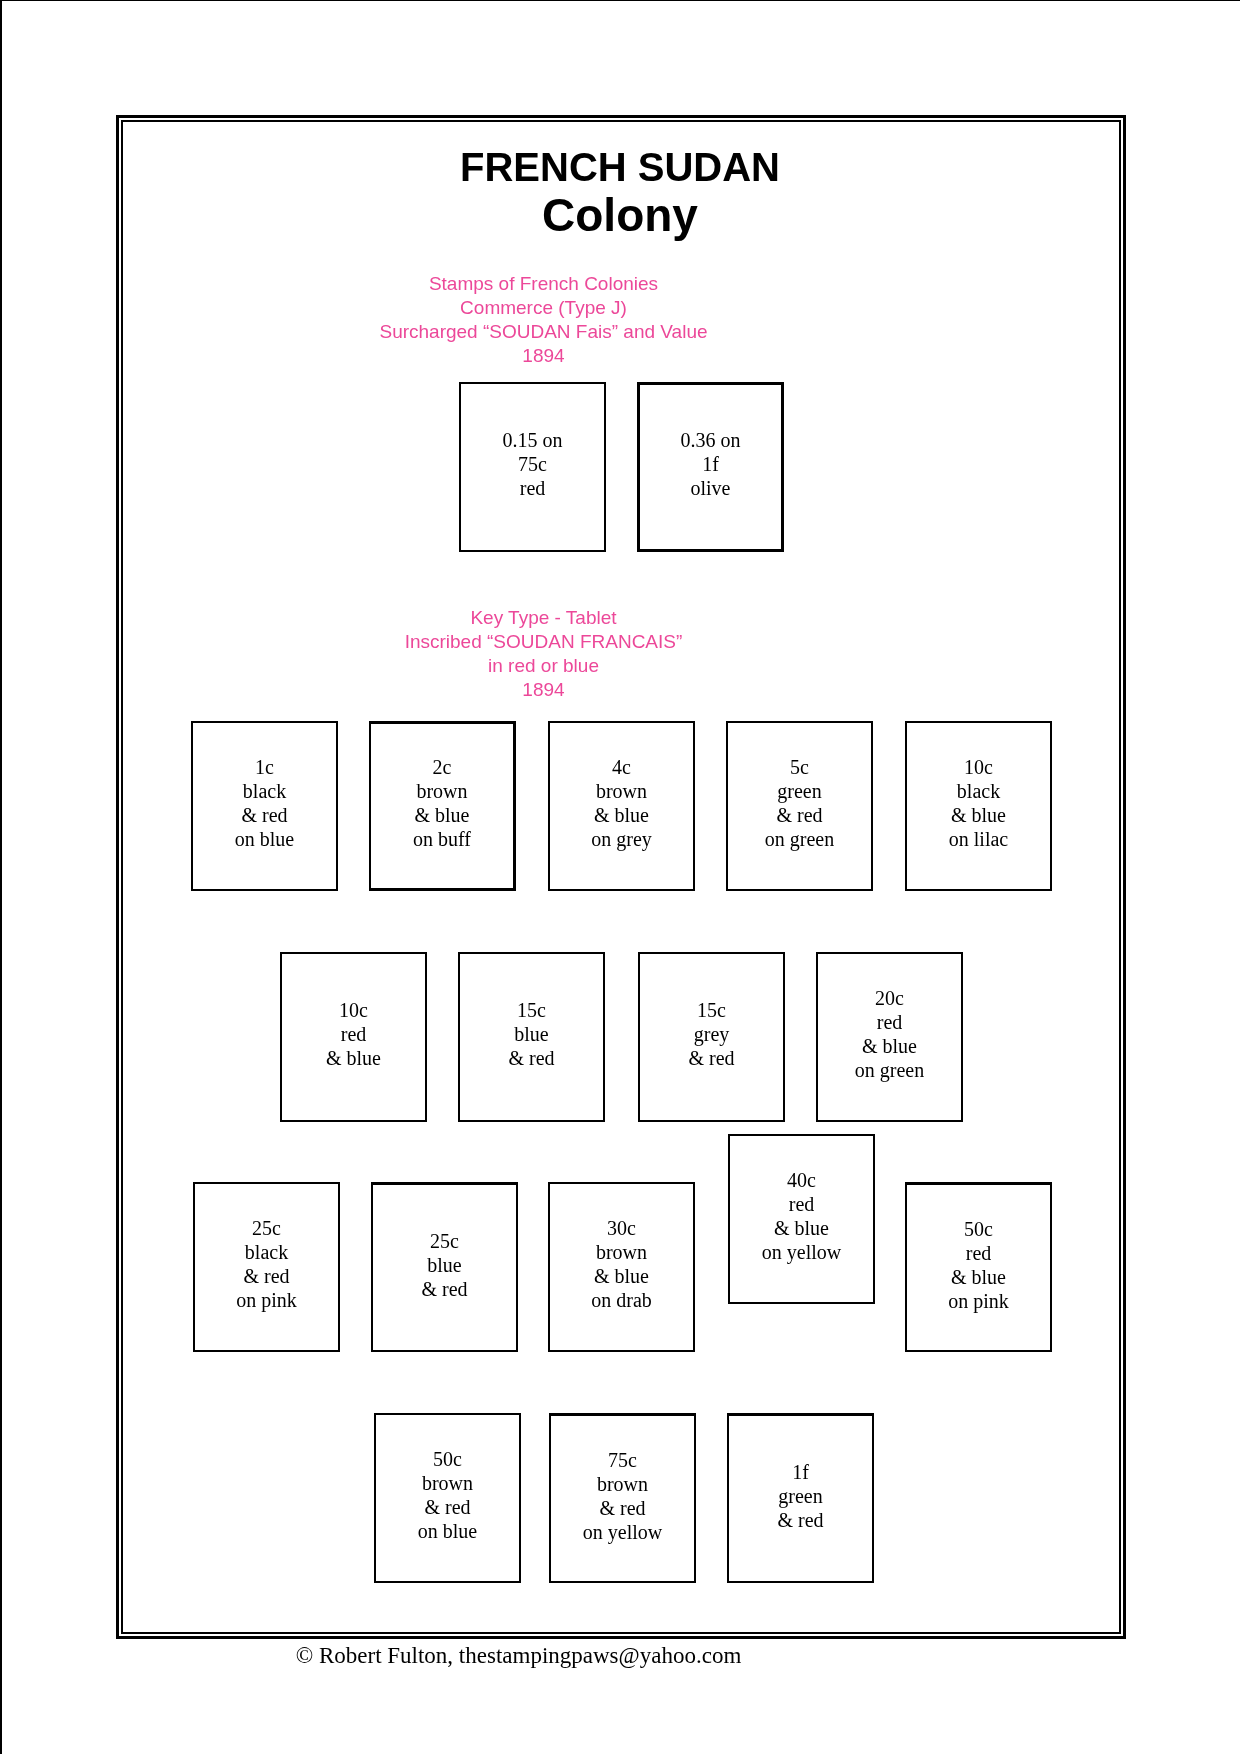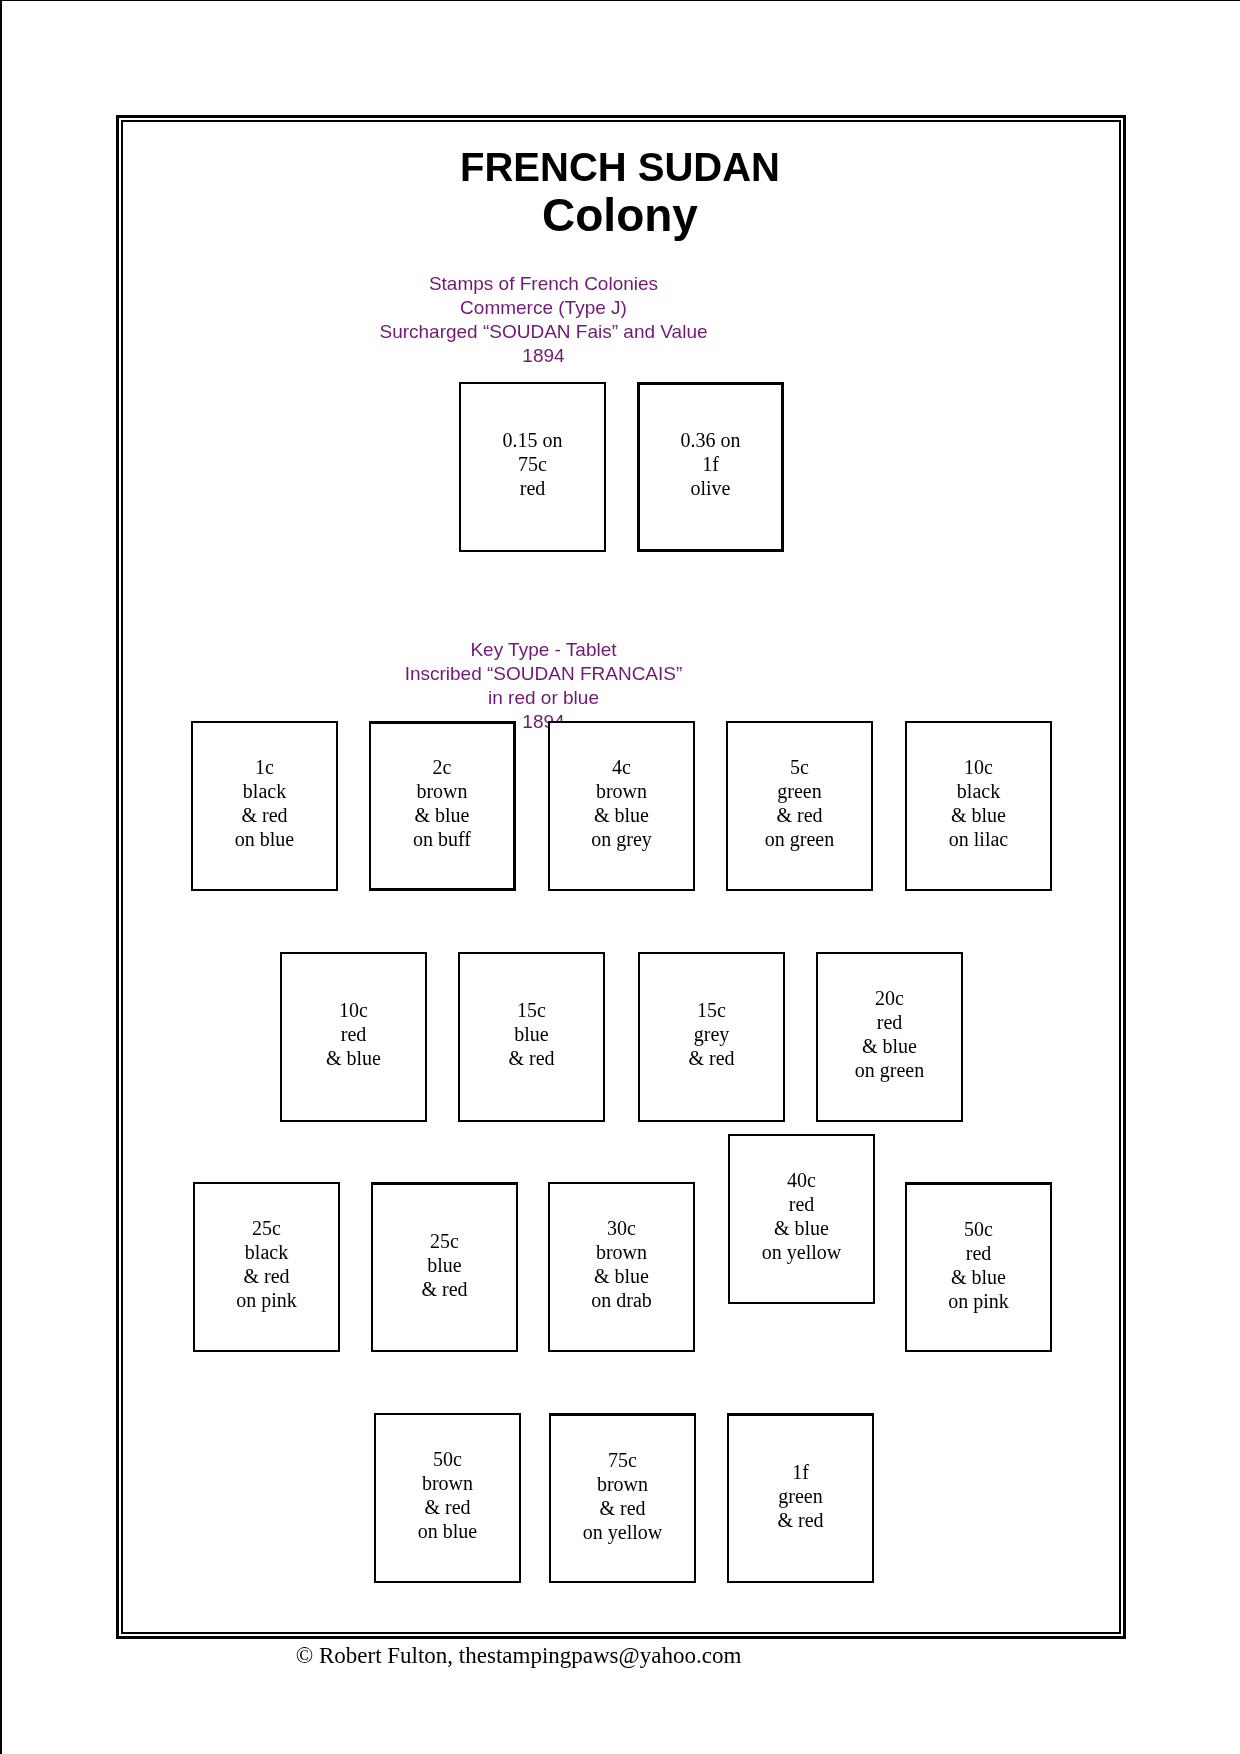--- a/index.html
+++ b/index.html
@@ -4,24 +4,24 @@
 <style>
   html, body { margin: 0; padding: 0; background: #ffffff; }
   body { width: 1240px; height: 1754px; position: relative; overflow: hidden; }
   .page-edge-left { position: absolute; left: 0; top: 0; width: 2px; height: 1754px; background: #000; }
   .page-edge-top { position: absolute; left: 0; top: 0; width: 1240px; height: 1px; background: #000; }
   .frame-outer { position: absolute; left: 116px; top: 115px; width: 1010px; height: 1524px; border: 3px solid #000; box-sizing: border-box; }
   .frame-inner { position: absolute; left: 121px; top: 120px; width: 1000px; height: 1514px; border: 2px solid #000; box-sizing: border-box; }
   .title { position: absolute; left: 0; width: 1240px; text-align: center; font-family: "Liberation Sans", sans-serif; font-weight: bold; color: #000; }
   .title-1 { top: 143px; font-size: 40px; line-height: 48px; }
   .title-2 { top: 191px; font-size: 46px; line-height: 48px; }
-  .heading { position: absolute; left: 0; width: 1087px; text-align: center; font-family: "Liberation Sans", sans-serif; font-size: 19px; line-height: 24px; color: #701a75; }
+  .heading { position: absolute; left: 0; width: 1087px; text-align: center; font-family: "Liberation Sans", sans-serif; font-size: 19px; line-height: 24px; color: #ec4899; }
   .heading div { white-space: nowrap; }
   .heading-1 { top: 272px; }
-  .heading-2 { top: 606px; margin-top: 32px; }
+  .heading-2 { top: 606px; }
   .stamp { position: absolute; width: 147px; height: 170px; border: 2px solid #000; box-sizing: border-box; display: flex; align-items: center; justify-content: center; background: #fff; }
   .stamp-text { font-family: "Liberation Serif", serif; font-size: 20px; line-height: 24px; text-align: center; color: #000; }
   .stamp-text div { white-space: nowrap; }
   .footer { position: absolute; top: 1642px; left: 0; width: 1037px; text-align: center; font-family: "Liberation Serif", serif; font-size: 23px; line-height: 28px; color: #000; }
 </style>
 </head>
 <body>
 
 <div class="page-edge-left"></div>
 <div class="page-edge-top"></div>

